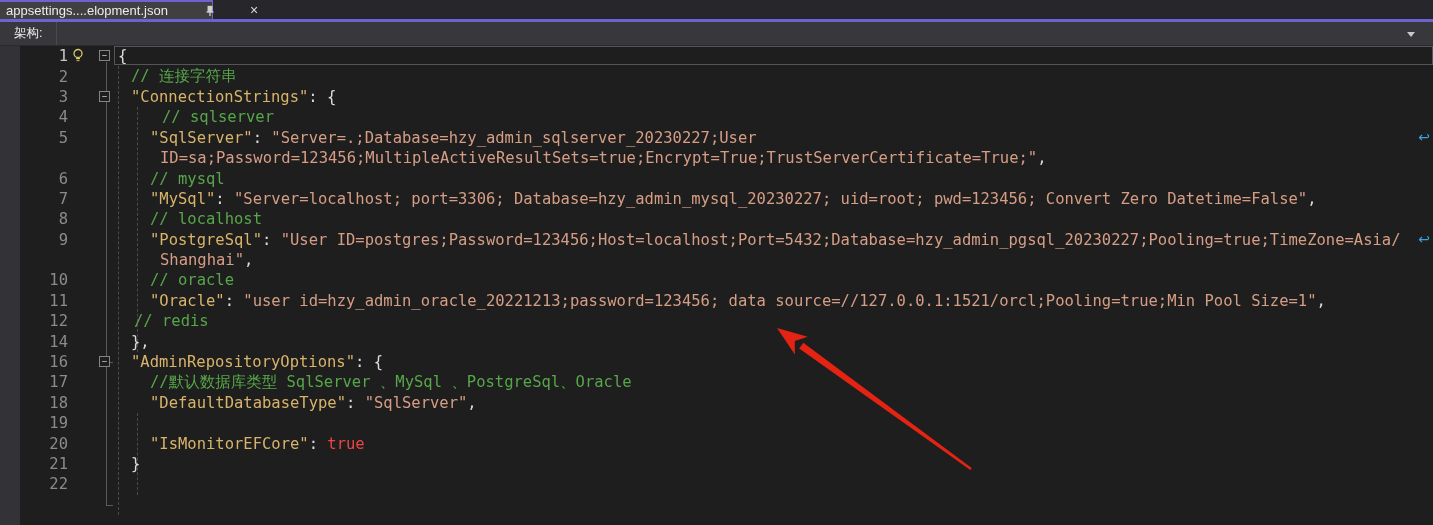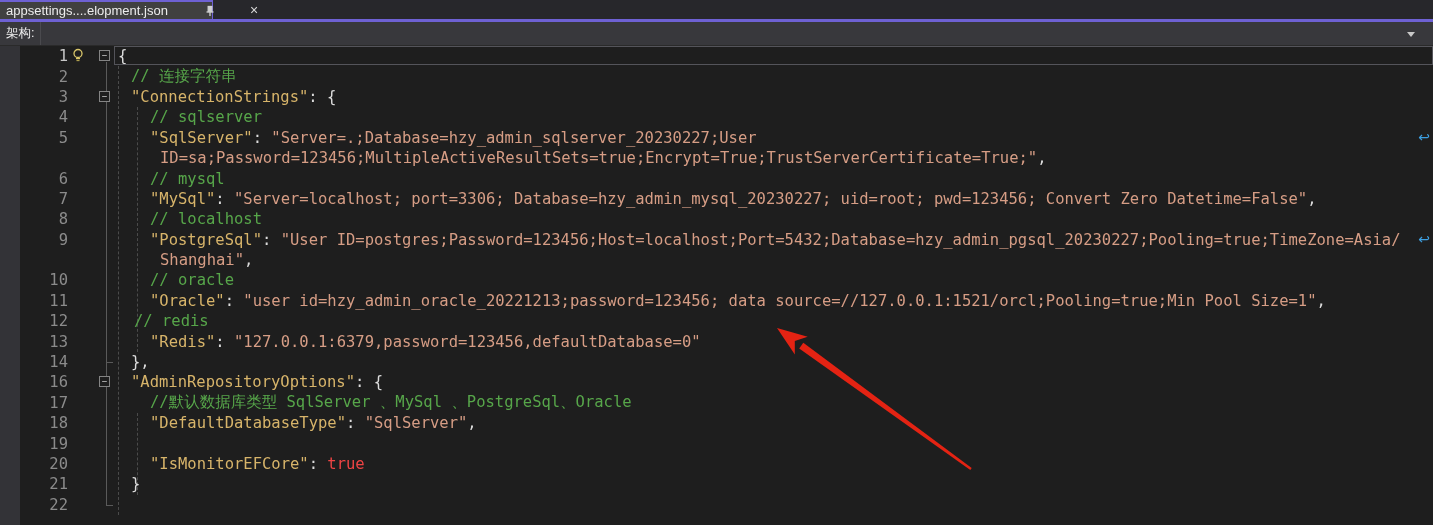--- a/index.html
+++ b/index.html
@@ -10,21 +10,21 @@
   .tabstrip .purple-underline{position:absolute;left:0;bottom:0;width:100%;height:3px;background:#6e61d3;}
   .tab{position:absolute;left:0;top:0;height:19px;width:213px;background:#404040;
        border-top:2px solid #6e61d3;border-right:1px solid #6e61d3;
        display:flex;align-items:center;padding:0 6px;box-sizing:border-box;cursor:default;gap:28px;}
   .tab-title{color:#ececec;font-size:13px;white-space:nowrap;}
   .tab-pin{margin-left:8px;width:13px;height:13px;display:flex;align-items:center;justify-content:center;}
   .tab-close{margin-left:6px;color:#d8d8d8;font-size:14px;line-height:13px;width:14px;text-align:center;}
   
   .schemabar{position:absolute;left:0;top:22px;width:1433px;height:24px;background:#38383c;
              border-bottom:1px solid #2a2a2a;box-sizing:border-box;display:flex;align-items:center;}
-  .schema-label{color:#f0f0f0;font-size:12.5px;padding:0 6px;}
+  .schema-label{color:#f0f0f0;font-size:12.5px;padding:0 14px;}
   .schema-combo{position:relative;flex:1;height:100%;border-left:1px solid #4a4a4e;}
   .schema-chevron{position:absolute;right:18px;top:10px;width:0;height:0;
                   border-left:4px solid transparent;border-right:4px solid transparent;border-top:5px solid #c8c8c8;}
   
   .editor{position:absolute;left:0;top:46px;width:1433px;height:479px;background:#1e1e1e;overflow:hidden;}
   .margin-strip{position:absolute;left:0;top:0;width:20px;height:479px;background:#333337;}
   .rows{position:absolute;left:0;top:0;width:100%;}
   .row{height:20.4px;display:flex;align-items:center;position:relative;
        font-family:"DejaVu Sans Mono","Liberation Mono",monospace;font-size:15.5px;white-space:pre;}
   .num{width:68px;text-align:right;color:#8b8b8b;flex:0 0 68px;}
@@ -86,32 +86,31 @@
     <div class="guide" style="left:137px;top:367px;height:82px;"></div>
 
     <div class="rows" id="rows">
         <div class="row"><div class="curline"></div><span class="num active">1</span><span class="gutter"><span class="bulb"><svg width="14" height="15" viewBox="0 0 14 15">
                 <circle cx="7" cy="5.5" r="4" fill="none" stroke="#d9c66a" stroke-width="1.3"></circle>
                 <line x1="5" y1="10.5" x2="9" y2="10.5" stroke="#d9c66a" stroke-width="1.3"></line>
                 <line x1="5.5" y1="12.5" x2="8.5" y2="12.5" stroke="#b0a04e" stroke-width="1.3"></line>
               </svg></span><span class="foldbox">−</span></span><span class="code" style="margin-left: 0px;"><span class="tok-pun">{</span></span></div>
         <div class="row"><span class="num">2</span><span class="gutter"></span><span class="code" style="margin-left: 13px;"><span class="tok-com">// 连接字符串</span></span></div>
         <div class="row"><span class="num">3</span><span class="gutter"><span class="foldbox">−</span></span><span class="code" style="margin-left: 13px;"><span class="tok-key">"ConnectionStrings"</span><span class="tok-pun">: {</span></span></div>
-        <div class="row"><span class="num">4</span><span class="gutter"></span><span class="code" style="margin-left: 32px;"><span class="tok-com">// sqlserver</span></span></div>
+        <div class="row"><span class="num">4</span><span class="gutter"></span><span class="code" style="margin-left: 44px;"><span class="tok-com">// sqlserver</span></span></div>
         <div class="row"><span class="num">5</span><span class="gutter"></span><span class="code" style="margin-left: 32px;"><span class="tok-key">"SqlServer"</span><span class="tok-pun">: </span><span class="tok-str">"Server=.;Database=hzy_admin_sqlserver_20230227;User</span></span><span class="wraparrow">↩</span></div>
         <div class="row"><span class="num"></span><span class="gutter"></span><span class="code" style="margin-left: 42px;"><span class="tok-str">ID=sa;Password=123456;MultipleActiveResultSets=true;Encrypt=True;TrustServerCertificate=True;"</span><span class="tok-pun">,</span></span></div>
         <div class="row"><span class="num">6</span><span class="gutter"></span><span class="code" style="margin-left: 32px;"><span class="tok-com">// mysql</span></span></div>
         <div class="row"><span class="num">7</span><span class="gutter"></span><span class="code" style="margin-left: 32px;"><span class="tok-key">"MySql"</span><span class="tok-pun">: </span><span class="tok-str">"Server=localhost; port=3306; Database=hzy_admin_mysql_20230227; uid=root; pwd=123456; Convert Zero Datetime=False"</span><span class="tok-pun">,</span></span></div>
         <div class="row"><span class="num">8</span><span class="gutter"></span><span class="code" style="margin-left: 32px;"><span class="tok-com">// localhost</span></span></div>
         <div class="row"><span class="num">9</span><span class="gutter"></span><span class="code" style="margin-left: 32px;"><span class="tok-key">"PostgreSql"</span><span class="tok-pun">: </span><span class="tok-str">"User ID=postgres;Password=123456;Host=localhost;Port=5432;Database=hzy_admin_pgsql_20230227;Pooling=true;TimeZone=Asia/</span></span><span class="wraparrow">↩</span></div>
         <div class="row"><span class="num"></span><span class="gutter"></span><span class="code" style="margin-left: 42px;"><span class="tok-str">Shanghai"</span><span class="tok-pun">,</span></span></div>
         <div class="row"><span class="num">10</span><span class="gutter"></span><span class="code" style="margin-left: 32px;"><span class="tok-com">// oracle</span></span></div>
         <div class="row"><span class="num">11</span><span class="gutter"></span><span class="code" style="margin-left: 32px;"><span class="tok-key">"Oracle"</span><span class="tok-pun">: </span><span class="tok-str">"user id=hzy_admin_oracle_20221213;password=123456; data source=//127.0.0.1:1521/orcl;Pooling=true;Min Pool Size=1"</span><span class="tok-pun">,</span></span></div>
         <div class="row"><span class="num">12</span><span class="gutter"></span><span class="code" style="margin-left: 16px;"><span class="tok-com">// redis</span></span></div>
-        <div class="row"><span class="num">13</span><span class="gutter"></span><span class="code" style="margin-left: 32px;"><span class="tok-key">"Redis"</span><span class="tok-pun">: </span><span class="tok-str">"127.0.0.1:6379,password=123456,defaultDatabase=0"</span></span></div>
         <div class="row"><span class="num">14</span><span class="gutter"></span><span class="code" style="margin-left: 13px;"><span class="tok-pun">},</span></span></div>
         <div class="row"><span class="num">16</span><span class="gutter"><span class="foldbox">−</span></span><span class="code" style="margin-left: 13px;"><span class="tok-key">"AdminRepositoryOptions"</span><span class="tok-pun">: {</span></span></div>
         <div class="row"><span class="num">17</span><span class="gutter"></span><span class="code" style="margin-left: 32px;"><span class="tok-com">//默认数据库类型 SqlServer 、MySql 、PostgreSql、Oracle</span></span></div>
         <div class="row"><span class="num">18</span><span class="gutter"></span><span class="code" style="margin-left: 32px;"><span class="tok-key">"DefaultDatabaseType"</span><span class="tok-pun">: </span><span class="tok-str">"SqlServer"</span><span class="tok-pun">,</span></span></div>
         <div class="row"><span class="num">19</span><span class="gutter"></span></div>
         <div class="row"><span class="num">20</span><span class="gutter"></span><span class="code" style="margin-left: 32px;"><span class="tok-key">"IsMonitorEFCore"</span><span class="tok-pun">: </span><span class="tok-kw">true</span></span></div>
         <div class="row"><span class="num">21</span><span class="gutter"></span><span class="code" style="margin-left: 13px;"><span class="tok-pun">}</span></span></div>
         <div class="row"><span class="num">22</span><span class="gutter"></span><span class="code" style="margin-left: 0px;"></span></div>
       </div>
   </div>

